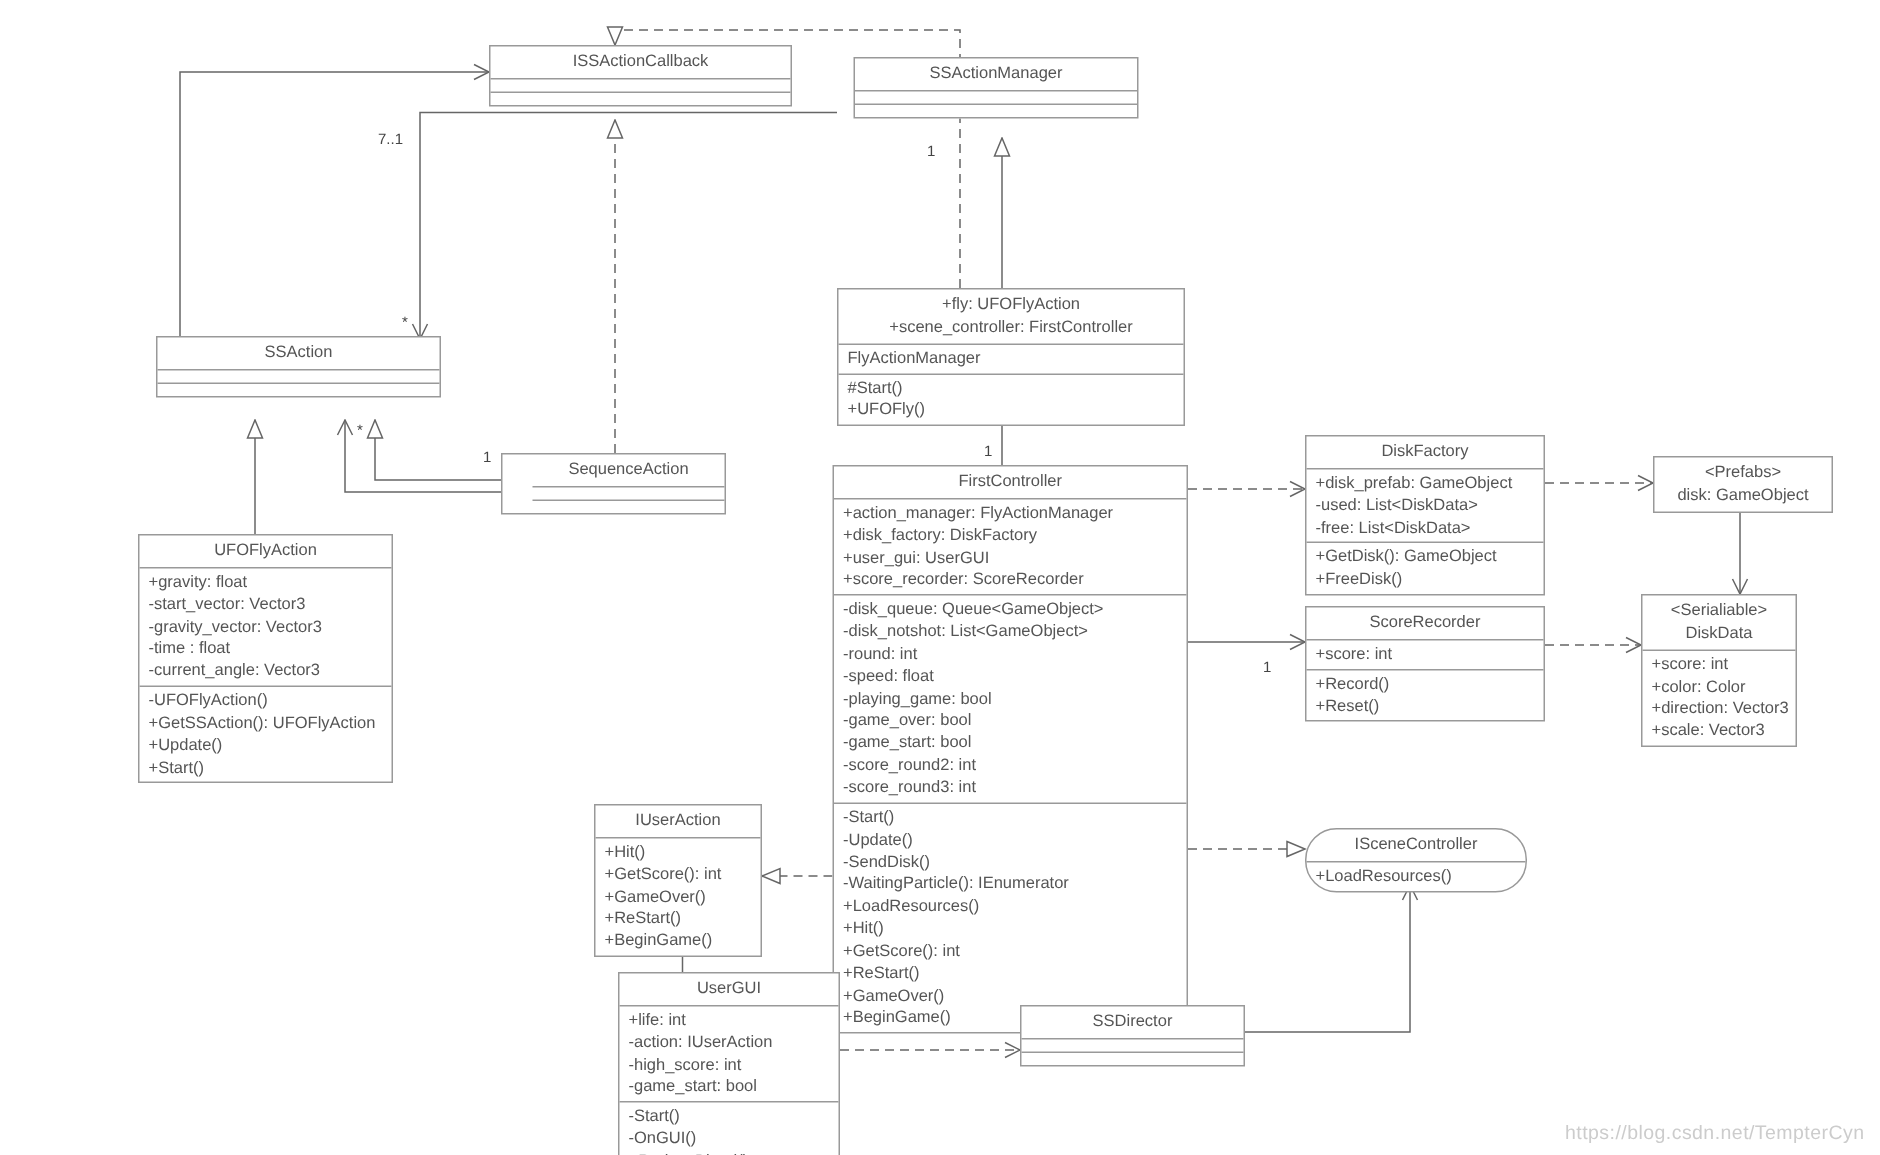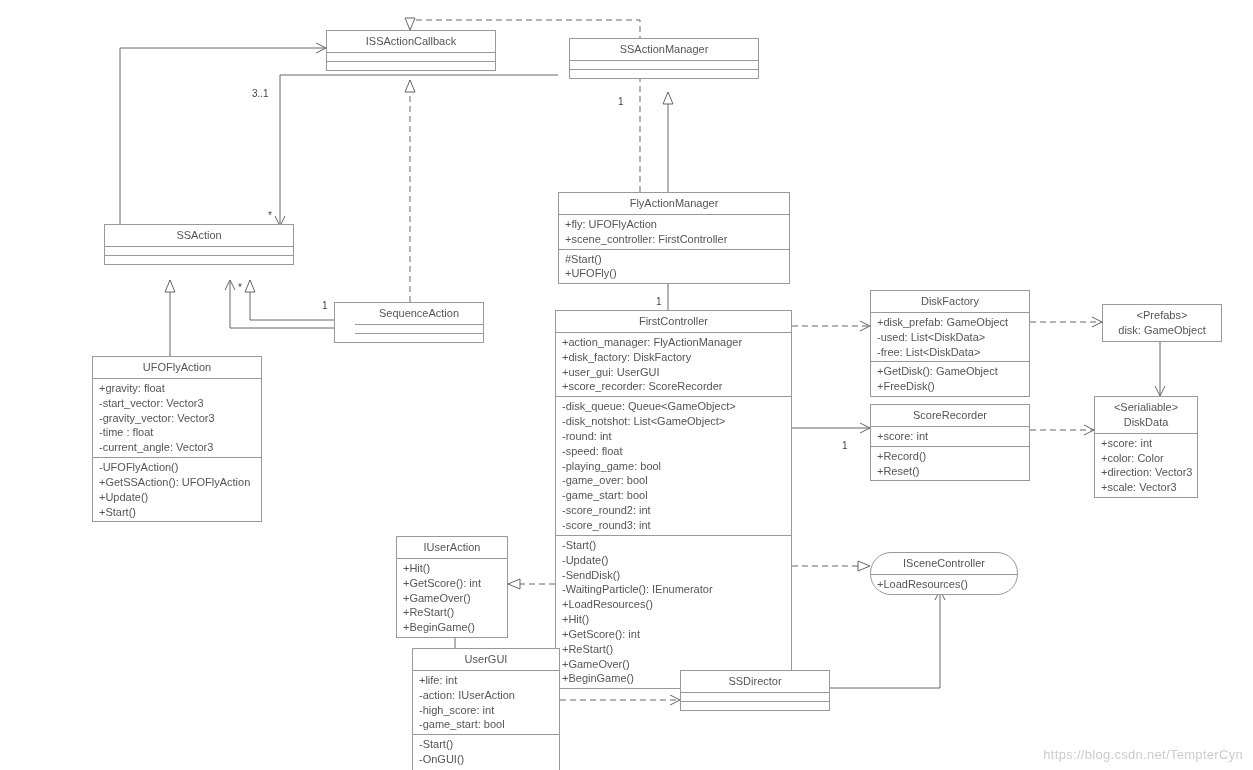--- a/index.html
+++ b/index.html
@@ -107,30 +107,30 @@
   
   <path d="M830,688 L940,688 L940,590" stroke="#666" fill="none" marker-end="url(#open)"></path>
    Prefabs dashed --&gt;
   <path d="M1030,322 L1102,322" stroke="#666" fill="none" stroke-dasharray="6,4" marker-end="url(#open)"></path>
   
   <path d="M1160,340 L1160,396" stroke="#666" fill="none" marker-end="url(#open)"></path>
    DiskData dashed --&gt;
   <path d="M1030,430 L1094,430" stroke="#666" fill="none" stroke-dasharray="6,4" marker-end="url(#open)"></path>
 </svg>
 
-<div class="mult" style="left:252px; top:88px;">3..1</div>
+<div class="mult" style="left:252px; top:88px;">7..1</div>
 <div class="mult" style="left:268px; top:210px;">*</div>
 <div class="mult" style="left:238px; top:282px;">*</div>
 <div class="mult" style="left:322px; top:300px;">1</div>
 <div class="mult" style="left:618px; top:96px;">1</div>
 <div class="mult" style="left:656px; top:270px;">*</div>
 <div class="mult" style="left:656px; top:296px;">1</div>
 <div class="mult" style="left:842px; top:440px;">1</div>
 
-<div class="uml-class" style="left:326px; top:30px; width:170px;">
+<div class="uml-class" style="left:326px; top:30px; width:202px;">
   <div class="section">ISSActionCallback</div>
   <div class="section empty"></div>
   <div class="section empty"></div>
 </div>
 
 <div class="uml-class" style="left:558px; top:38px; width:190px;margin-left:11px;">
   <div class="section">SSActionManager</div>
   <div class="section empty"></div>
   <div class="section empty"></div>
 </div>
@@ -141,23 +141,23 @@
   <div class="section empty"></div>
 </div>
 
 <div class="uml-class" style="left:334px; top:302px; width:150px;padding-left:20px;">
   <div class="section">SequenceAction</div>
   <div class="section empty"></div>
   <div class="section empty"></div>
 </div>
 
 <div class="uml-class" style="left:558px; top:192px; width:232px;">
-  <div class="section">FlyActionManager</div>
   <div class="section">+fly: UFOFlyAction
 +scene_controller: FirstController</div>
+  <div class="section">FlyActionManager</div>
   <div class="section">#Start()
 +UFOFly()</div>
 </div>
 
 <div class="uml-class" style="left:92px; top:356px; width:170px;">
   <div class="section">UFOFlyAction</div>
   <div class="section">+gravity: float
 -start_vector: Vector3
 -gravity_vector: Vector3
 -time : float

